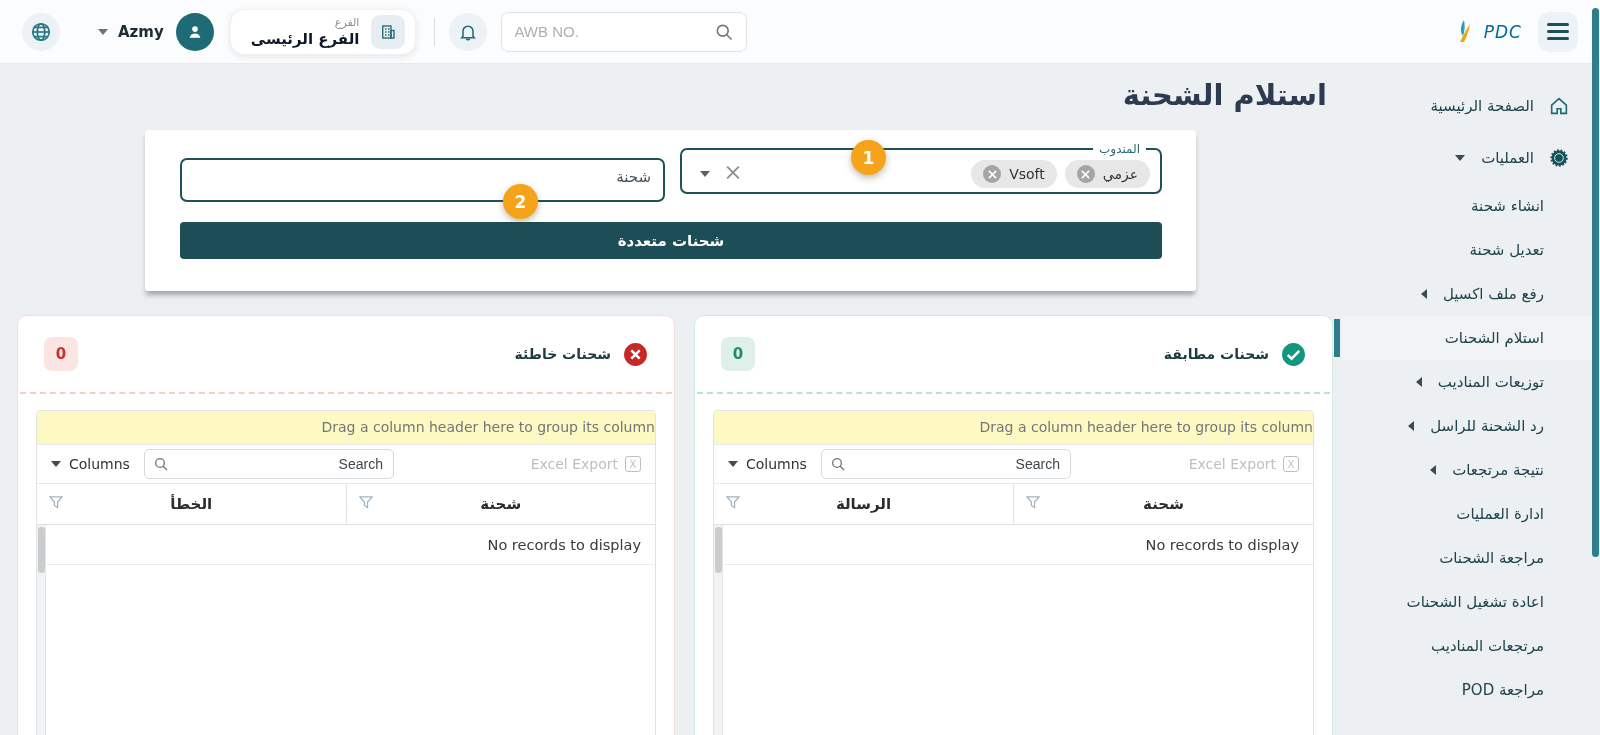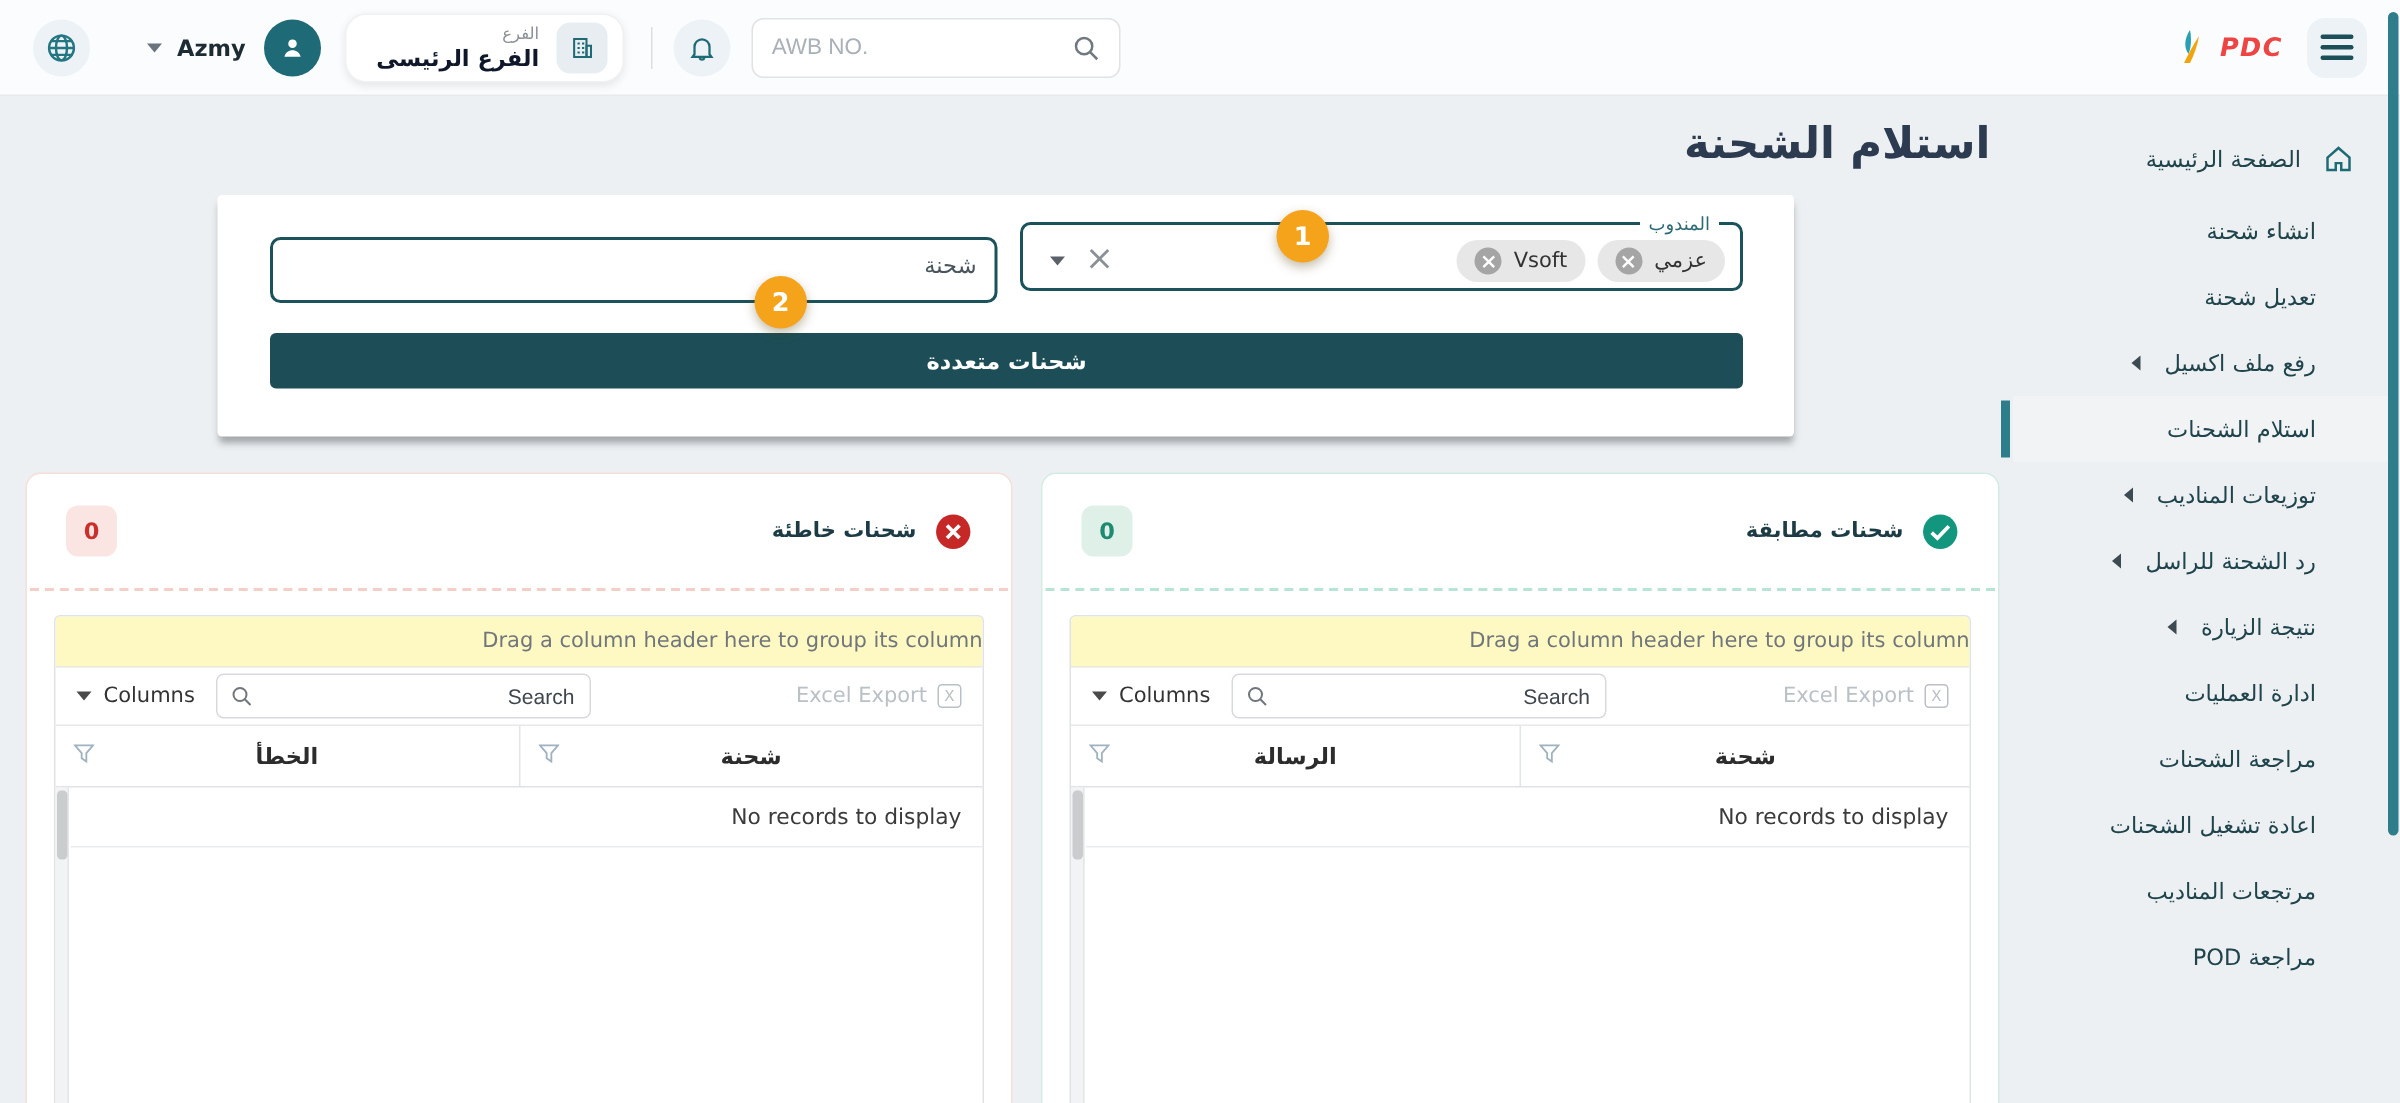--- a/index.html
+++ b/index.html
@@ -26,21 +26,21 @@
   .branch-name { font-size:15px; font-weight:bold; color:#0f172a; line-height:18px; }
   .branch-icon-box { width:34px; height:34px; border-radius:9px; background:#e8edf1;
                      display:flex; align-items:center; justify-content:center; }
   .tb-divider { width:1px; height:28px; background:#dcdfe2; margin:0 14px 0 18px; }
   .awb-box { width:246px; height:40px; background:#fff; border:1px solid #dfe3e6; border-radius:8px;
              display:flex; align-items:center; padding:0 12px; margin-left:14px; }
   .awb-box input { flex:1; border:none; outline:none; font-size:15px; color:#3a444c; background:transparent; }
   .awb-box input::placeholder { color:#a9b0b7; }
   .tb-right { display:flex; align-items:center; gap:16px; }
   .logo { display:flex; align-items:center; gap:4px; }
-  .logo-text { font-size:17px; font-weight:bold; font-style:italic; color:#ef4444; letter-spacing:1px; }
+  .logo-text { font-size:17px; font-weight:normal; font-style:italic; color:#0369a1; letter-spacing:1px; }
   .burger { width:40px; height:40px; border-radius:12px; background:#edf2f6;
             display:flex; flex-direction:column; align-items:center; justify-content:center; gap:4px; cursor:pointer; }
   .burger div { width:22px; height:3px; border-radius:2px; background:#1d4f58; }
 
   
   .page-scrollbar { position:absolute; right:1px; top:8px; width:7px; height:549px;
                     background:#2e7d8a; border-radius:4px; z-index:9; }
 
   
   .sidebar { position:absolute; top:64px; right:8px; width:250px; height:671px;
@@ -219,20 +219,31 @@
 
 <nav class="sidebar">
   <div class="side-item parent">
     <span class="s-icon">
       <svg width="22" height="22" viewBox="0 0 24 24" fill="none" stroke="#1e6a76" stroke-width="1.8">
         <path d="M4 11 L12 4 L20 11 V20 H14 V15 H10 V20 H4 Z"></path>
       </svg>
     </span>
     <span>الصفحة الرئيسية</span>
   </div>
+  <div class="side-item parent">
+    <span class="s-icon">
+      <svg width="20" height="20" viewBox="0 0 24 24">
+        <circle cx="12" cy="12" r="9" fill="#15525c"></circle>
+        <circle cx="12" cy="12" r="9" fill="none" stroke="#15525c" stroke-width="3" stroke-dasharray="2 2"></circle>
+        <circle cx="12" cy="12" r="5.2" fill="none" stroke="#ffffff" stroke-width="1"></circle>
+      </svg>
+    </span>
+    <span>العمليات</span>
+    <span class="arrow-down"></span>
+  </div>
   <div class="side-item child">
     <span>انشاء شحنة</span>
   </div>
   <div class="side-item child">
     <span>تعديل شحنة</span>
   </div>
   <div class="side-item child">
     <span>رفع ملف اكسيل</span>
     <span class="arrow-left"></span>
   </div>
@@ -241,21 +252,21 @@
   </div>
   <div class="side-item child">
     <span>توزيعات المناديب</span>
     <span class="arrow-left"></span>
   </div>
   <div class="side-item child">
     <span>رد الشحنة للراسل</span>
     <span class="arrow-left"></span>
   </div>
   <div class="side-item child">
-    <span>نتيجة الزيارة</span>
+    <span>نتيجة مرتجعات</span>
     <span class="arrow-left"></span>
   </div>
   <div class="side-item child">
     <span>ادارة العمليات</span>
   </div>
   <div class="side-item child">
     <span>مراجعة الشحنات</span>
   </div>
   <div class="side-item child">
     <span>اعادة تشغيل الشحنات</span>

